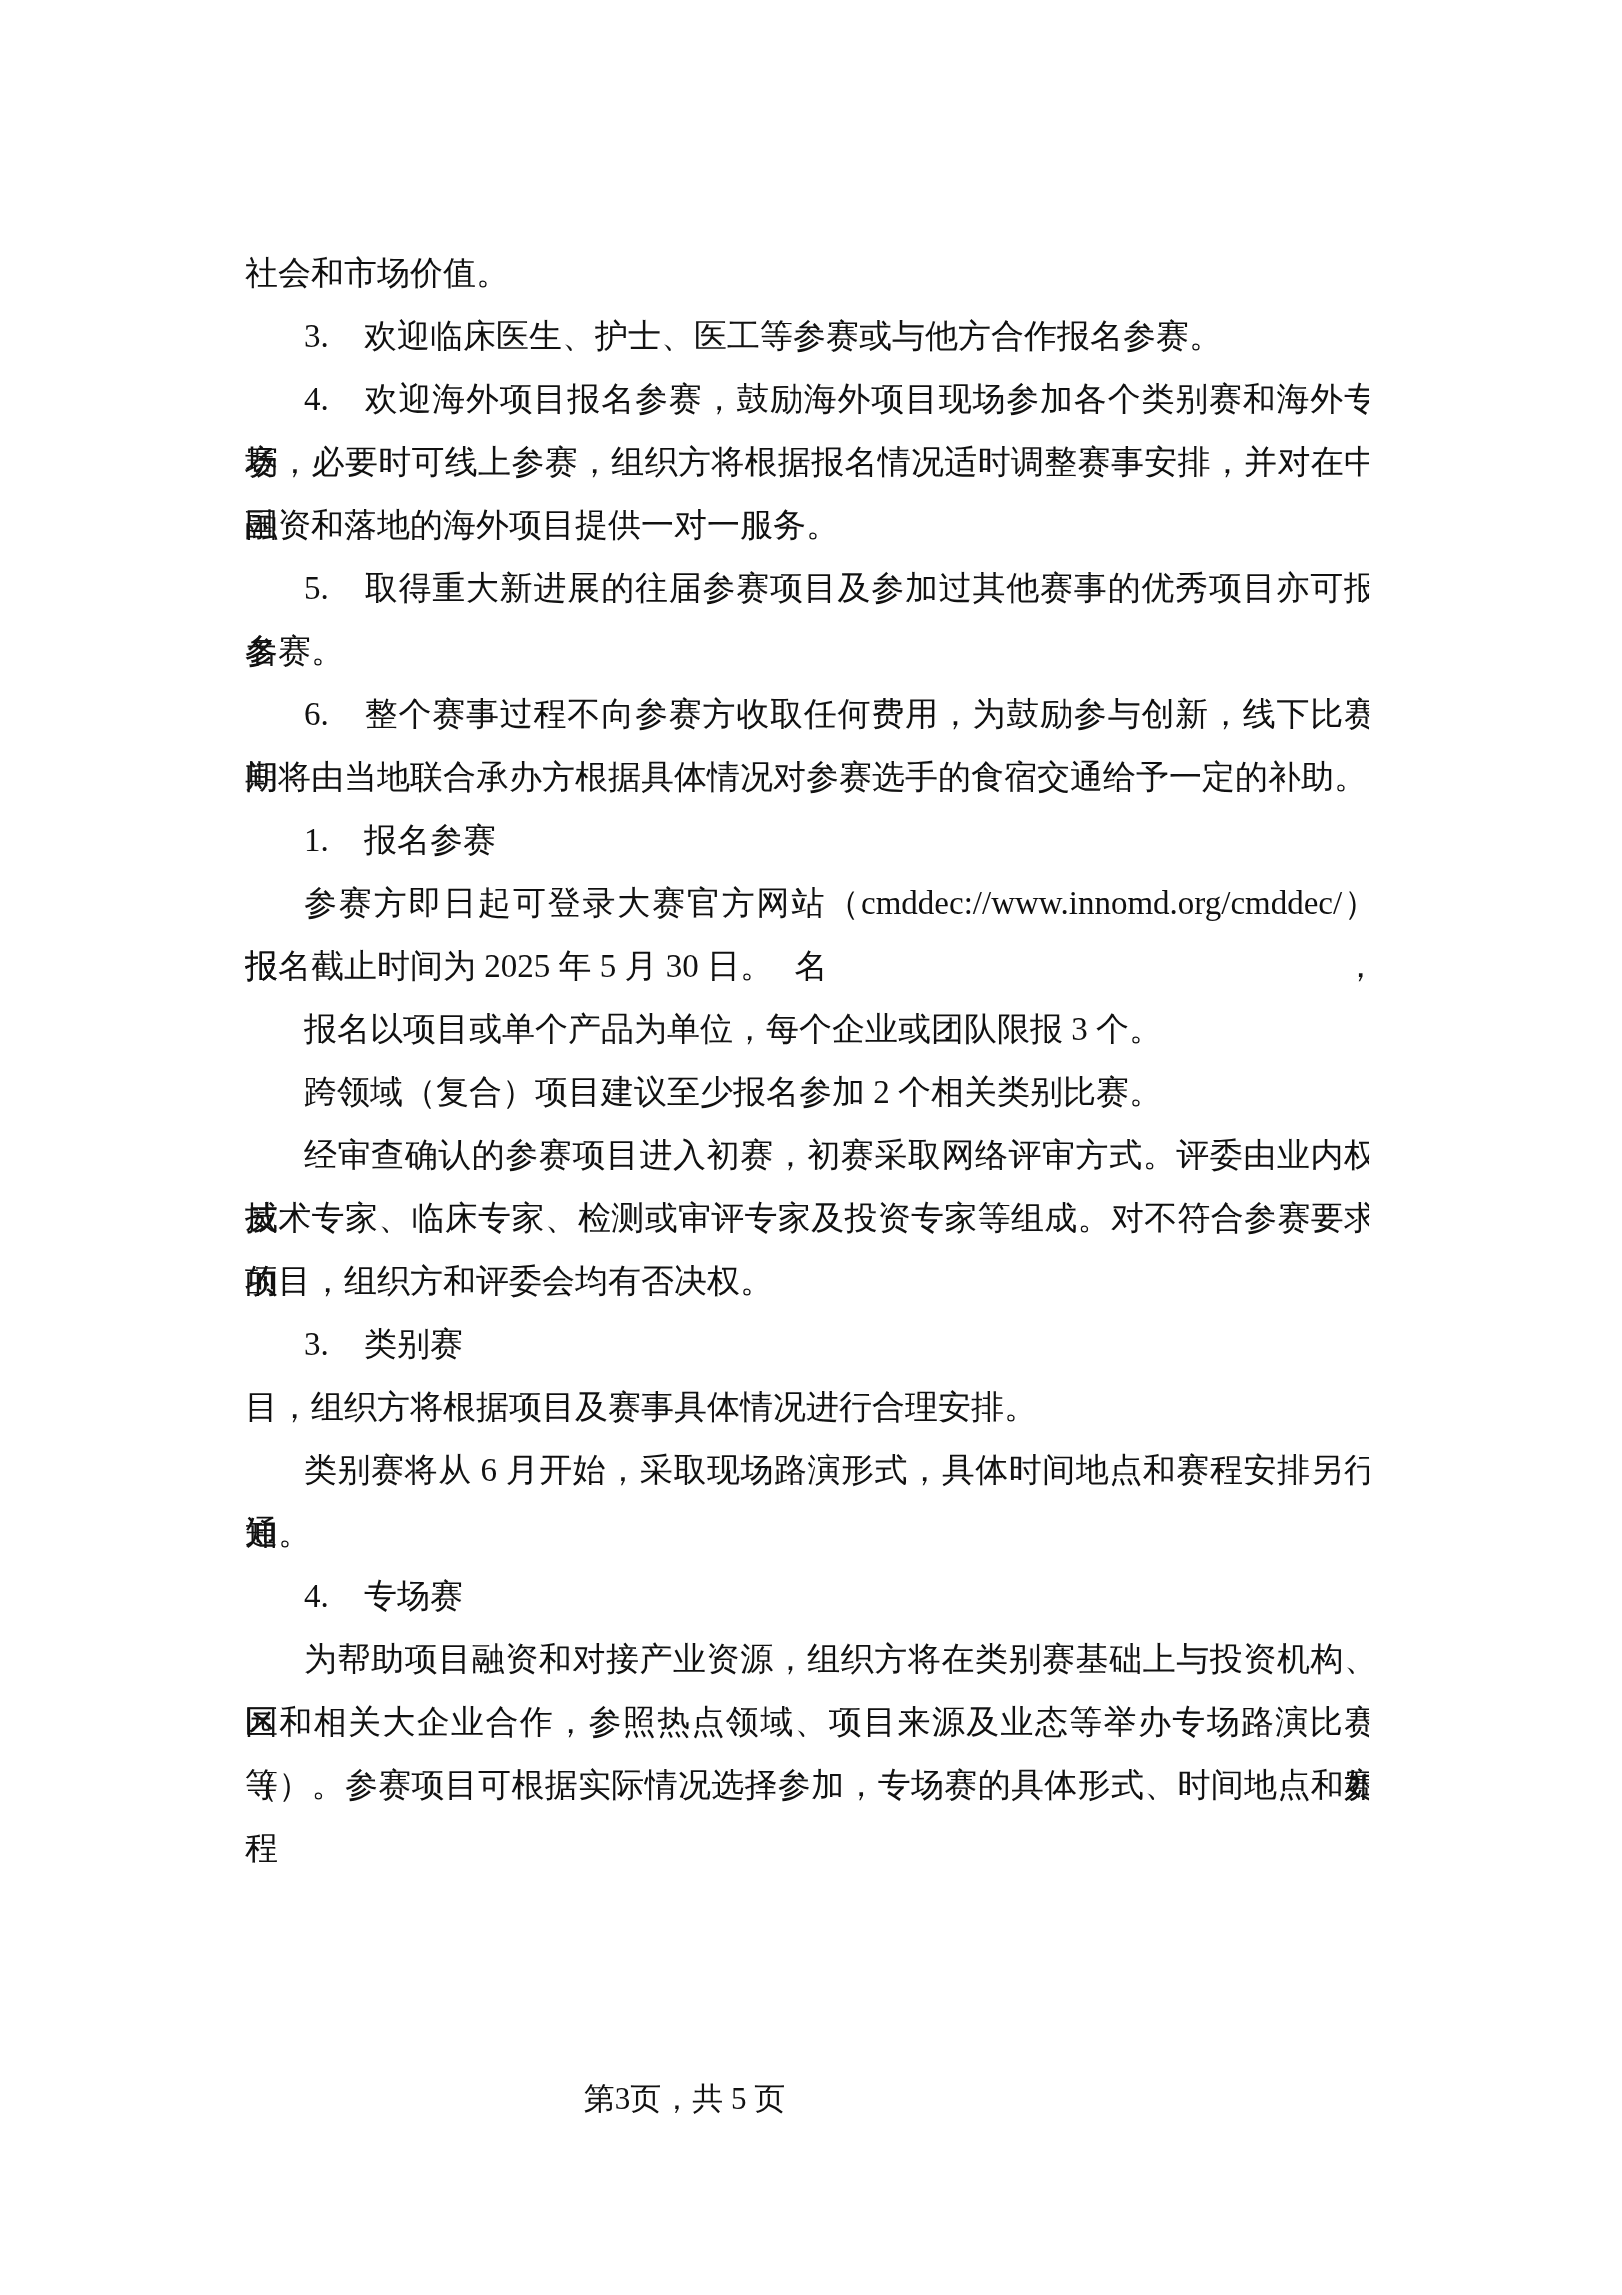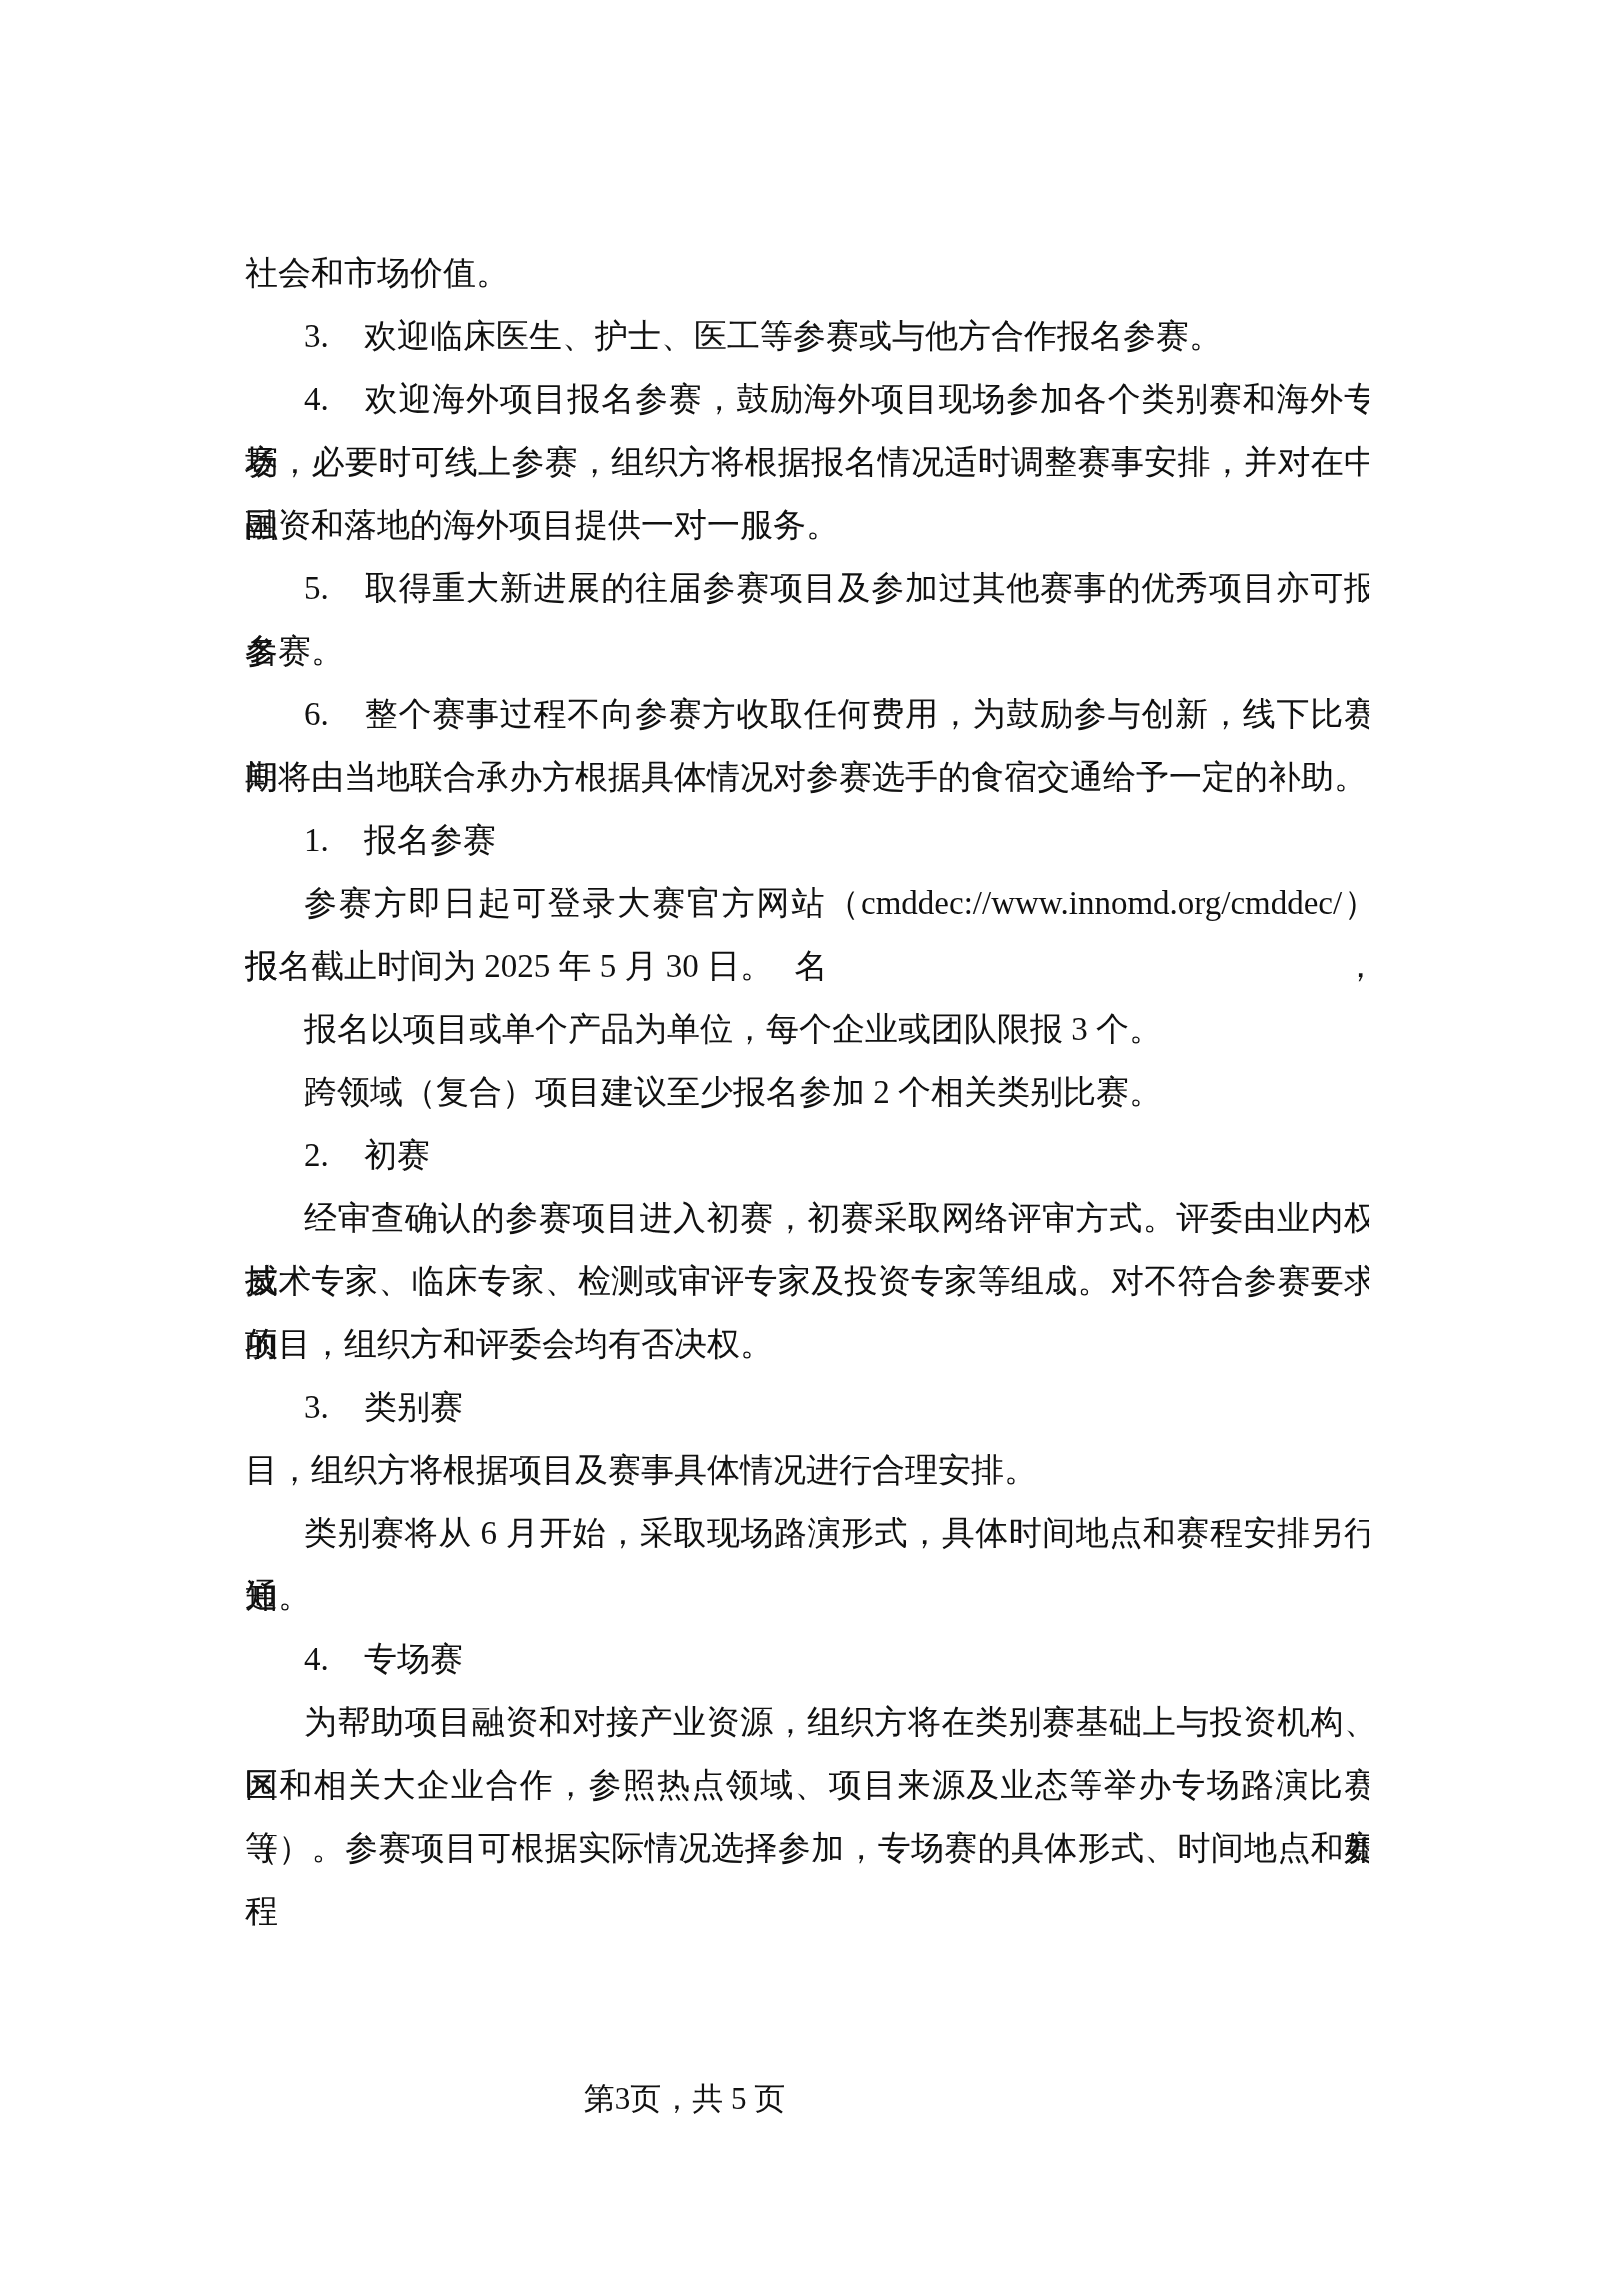--- a/index.html
+++ b/index.html
@@ -72,21 +72,20 @@
       <div class="line"><span>融资和落地的海外项目提供一对一服务。</span></div>
       <div class="line ind just"><span class="num">5.</span><span>取得重大新进展的往届参赛项目及参加过其他赛事的优秀项目亦可报名</span></div>
       <div class="line"><span>参赛。</span></div>
       <div class="line ind just"><span class="num">6.</span><span>整个赛事过程不向参赛方收取任何费用，为鼓励参与创新，线下比赛期</span></div>
       <div class="line"><span>间将由当地联合承办方根据具体情况对参赛选手的食宿交通给予一定的补助。</span></div>
       <div class="line ind"><span class="num">1.</span><span>报名参赛</span></div>
       <div class="line ind just"><span>参赛方即日起可登录大赛官方网站（cmddec://www.innomd.org/cmddec/）报名，</span></div>
       <div class="line"><span>报名截止时间为 </span><span class="b">2025 年 5 月 30 日</span><span>。</span></div>
       <div class="line ind"><span>报名以项目或单个产品为单位，每个企业或团队限报 3 个。</span></div>
       <div class="line ind"><span>跨领域（复合）项目建议至少报名参加 2 个相关类别比赛。</span></div>
-      <div class="line ind"><span class="num">2.</span><span>初赛</span></div>
       <div class="line ind just"><span>经审查确认的参赛项目进入初赛，初赛采取网络评审方式。评委由业内权威</span></div>
       <div class="line just"><span>技术专家、临床专家、检测或审评专家及投资专家等组成。对不符合参赛要求的</span></div>
       <div class="line"><span>项目，组织方和评委会均有否决权。</span></div>
       <div class="line ind"><span class="num">3.</span><span>类别赛</span></div>
       <div class="line"><span>目，组织方将根据项目及赛事具体情况进行合理安排。</span></div>
       <div class="line ind just"><span>类别赛将从 6 月开始，采取现场路演形式，具体时间地点和赛程安排另行通</span></div>
       <div class="line"><span>知。</span></div>
       <div class="line ind"><span class="num">4.</span><span>专场赛</span></div>
       <div class="line ind just"><span>为帮助项目融资和对接产业资源，组织方将在类别赛基础上与投资机构、园</span></div>
       <div class="line just"><span>区和相关大企业合作，参照热点领域、项目来源及业态等举办专场路演比赛（如</span></div>

